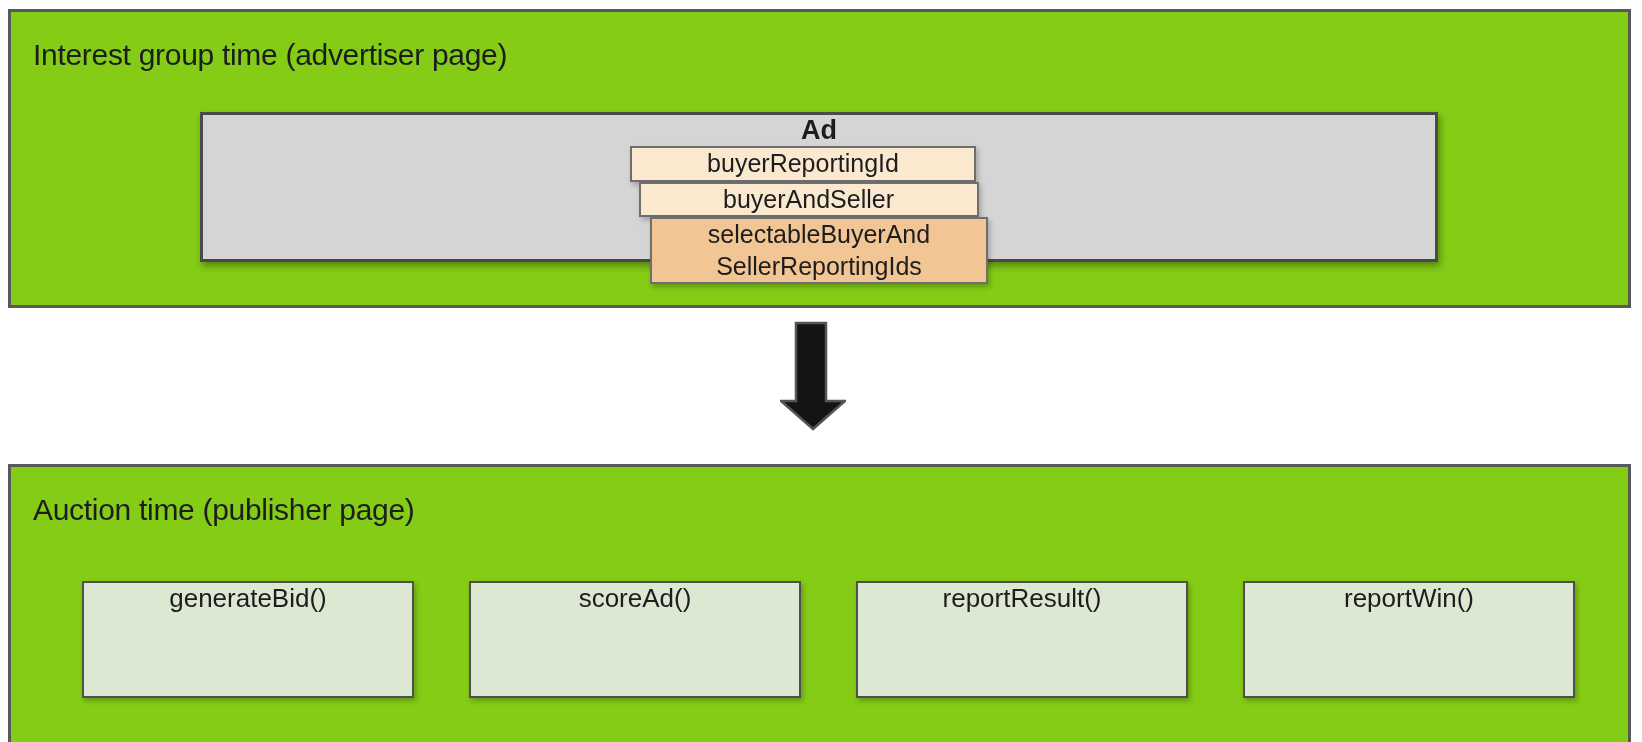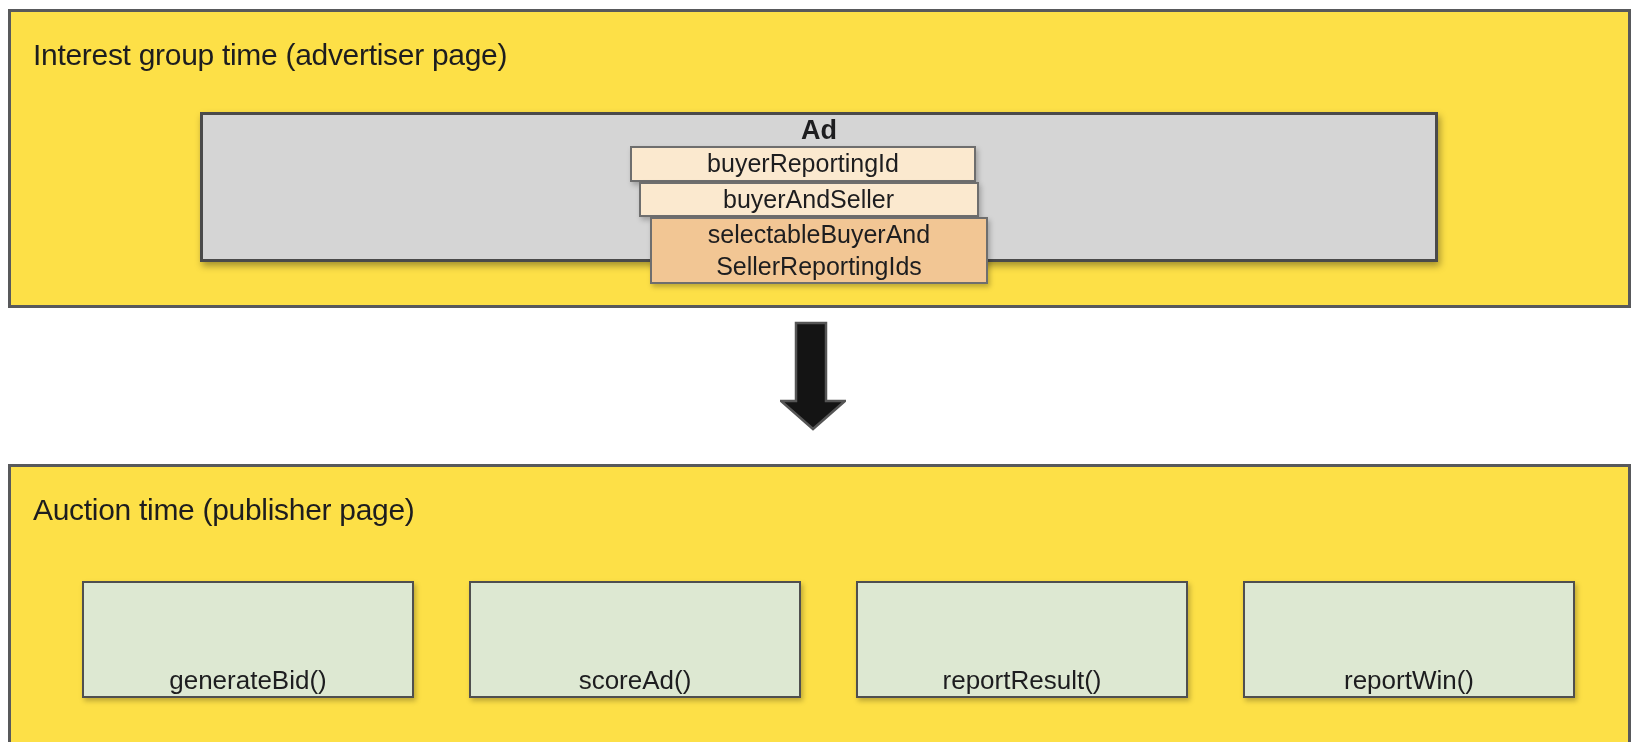--- a/index.html
+++ b/index.html
@@ -6,21 +6,21 @@
   html, body {
     width: 1642px; height: 742px;
     background: #ffffff;
     font-family: "Liberation Sans", "DejaVu Sans", sans-serif;
     color: var(--text, #1d1d1f);
     position: relative;
     overflow: hidden;
   }
   .outer-box {
     position: absolute;
-    background: #fde047;
+    background: #84cc16;
     border: 3px solid var(--outer_border, #58595b);
   }
   #top-box    { left: 8px;  top: 9px;   width: 1623px; height: 299px; }
   #bottom-box { left: 8px;  top: 464px; width: 1623px; height: 288px; }
 
   .section-title {
     position: absolute;
     left: 22px; top: 26px;
     font-size: 30px;
     letter-spacing: -0.3px;
@@ -76,21 +76,21 @@
     width: 1493px;
     display: flex;
     justify-content: space-between;
   }
   .fn-box {
     width: 332px; height: 117px;
     background: var(--fn_box_bg, #dde8d2);
     border: 2px solid var(--fn_box_border, #4f4f4f);
     box-shadow: 2px 3px 5px rgba(0,0,0,0.25);
     display: flex;
-    align-items: flex-end;
+    align-items: flex-start;
     justify-content: center;
     font-size: 26px;
   }
 </style>
 </head>
 <body>
 
 <div class="outer-box" id="top-box">
   <div class="section-title">Interest group time (advertiser page)</div>
 

